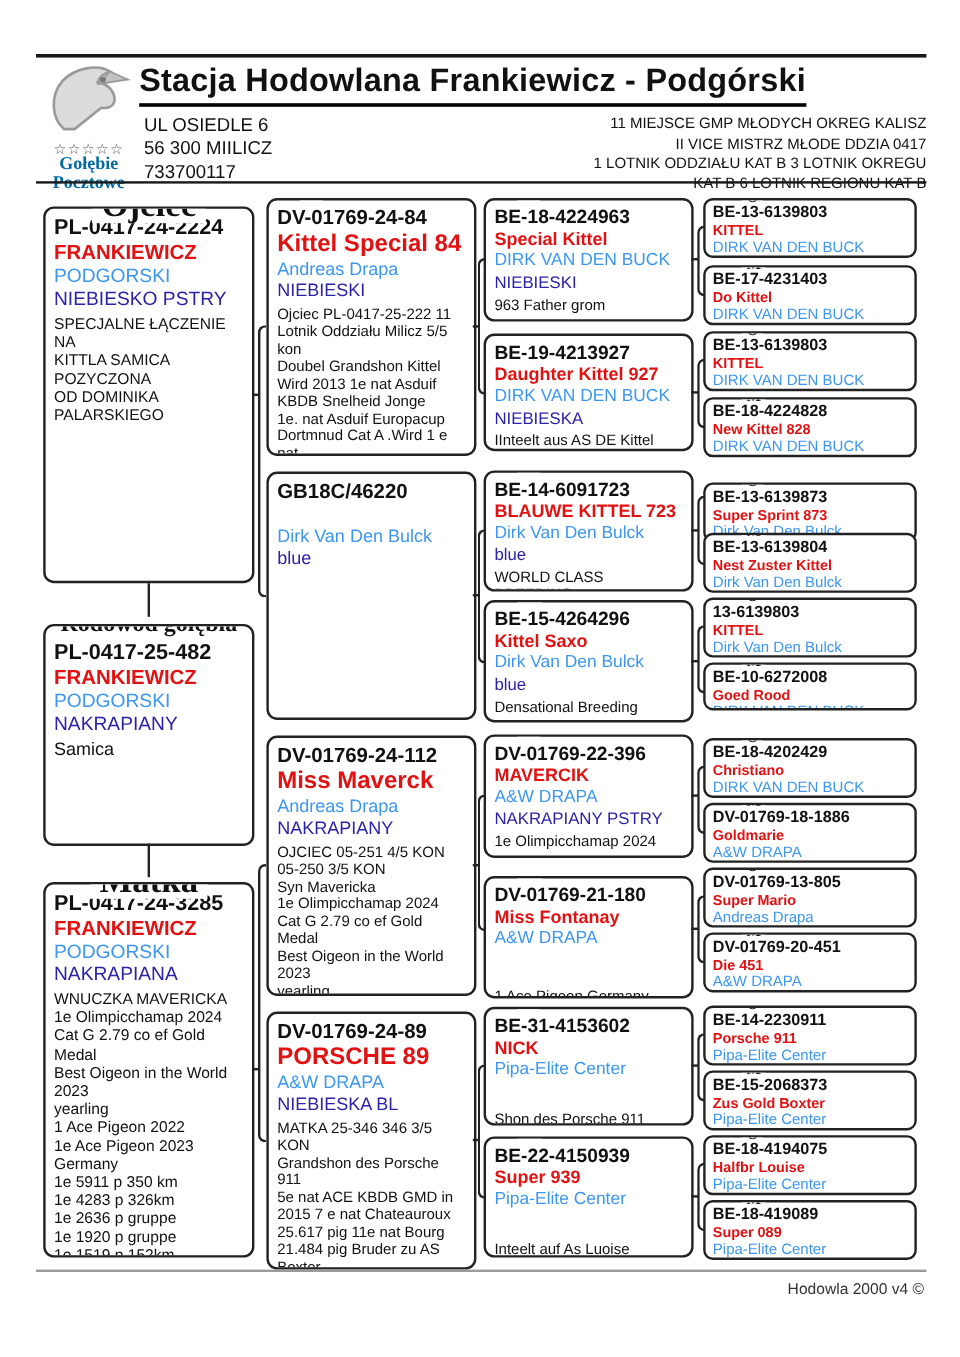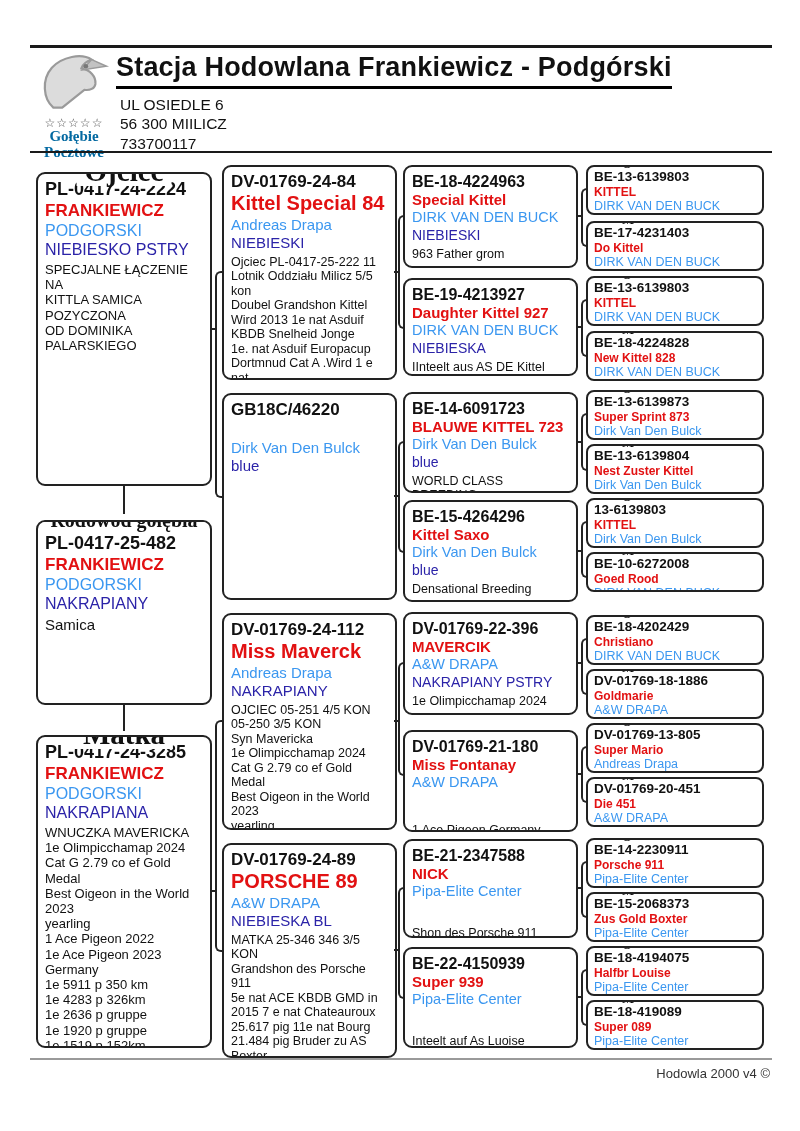--- a/index.html
+++ b/index.html
@@ -59,20 +59,26 @@
     <div class="stars">☆☆☆☆☆</div>
     <div class="lname">Gołębie</div>
     <div class="lname">Pocztowe</div>
   </div>
   <div class="title">Stacja Hodowlana Frankiewicz - Podgórski</div>
   <div class="addr">
     <div>UL OSIEDLE 6</div>
     <div>56 300 MIILICZ</div>
     <div>733700117</div>
   </div>
+  <div class="achv">
+    <div>11 MIEJSCE GMP MŁODYCH OKREG KALISZ</div>
+    <div>II VICE MISTRZ MŁODE DDZIA 0417</div>
+    <div>1 LOTNIK ODDZIAŁU KAT B 3 LOTNIK OKREGU</div>
+    <div>KAT B  6 LOTNIK REGIONU KAT B</div>
+  </div>
   <div class="hrule" style="left:30px;top:151px;width:742px;height:2px"></div>
 
   <div class="pbox g1" style="left:36px;top:172px;width:176px;height:314px">
     <span class="legend">Ojciec</span>
     <div class="ring">PL-0417-24-2224</div>
     <div class="pname">FRANKIEWICZ</div>
     <div class="fancier">PODGORSKI</div>
     <div class="pcolor">NIEBIESKO PSTRY</div>
     <div class="pdesc">SPECJALNE ŁĄCZENIE NA
 KITTLA SAMICA POZYCZONA
@@ -206,21 +212,21 @@
   <div class="pbox b3" style="left:403px;top:730px;width:175px;height:102px">
     <span class="tab">M</span>
     <div class="ring">DV-01769-21-180</div>
     <div class="pname">Miss Fontanay</div>
     <div class="fancier">A&amp;W DRAPA</div>
     <div class="pcolor"></div>
     <div class="pdesc" style="margin-top:14px">1 Ace Pigeon Germany 2023</div>
   </div>
   <div class="pbox b3" style="left:403px;top:839px;width:175px;height:99px">
     <span class="tab">O</span>
-    <div class="ring">BE-21-2347588</div>
+    <div class="ring">BE-31-4153602</div>
     <div class="pname">NICK</div>
     <div class="fancier">Pipa-Elite Center</div>
     <div class="pcolor"></div>
     <div class="pdesc" style="margin-top:8px">Shon des Porsche 911</div>
   </div>
   <div class="pbox b3" style="left:403px;top:947px;width:175px;height:101px">
     <span class="tab">M</span>
     <div class="ring">BE-22-4150939</div>
     <div class="pname">Super 939</div>
     <div class="fancier">Pipa-Elite Center</div>
@@ -245,21 +251,21 @@
     <div class="ring">BE-13-6139803</div>
     <div class="pname">KITTEL</div>
     <div class="fancier">DIRK VAN DEN BUCK</div>
   </div>
   <div class="pbox b4" style="left:586px;top:331px;width:178px;height:50px">
     <span class="tab">M</span>
     <div class="ring">BE-18-4224828</div>
     <div class="pname">New Kittel 828</div>
     <div class="fancier">DIRK VAN DEN BUCK</div>
   </div>
-  <div class="pbox b4" style="left:586px;top:390px;width:178px;height:50px">
+  <div class="pbox b4" style="left:586px;top:402px;width:178px;height:50px">
     <span class="tab">O</span>
     <div class="ring">BE-13-6139873</div>
     <div class="pname">Super Sprint 873</div>
     <div class="fancier">Dirk Van Den Bulck</div>
   </div>
   <div class="pbox b4" style="left:586px;top:444px;width:178px;height:50px">
     <span class="tab">M</span>
     <div class="ring">BE-13-6139804</div>
     <div class="pname">Nest Zuster Kittel</div>
     <div class="fancier">Dirk Van Den Bulck</div>

